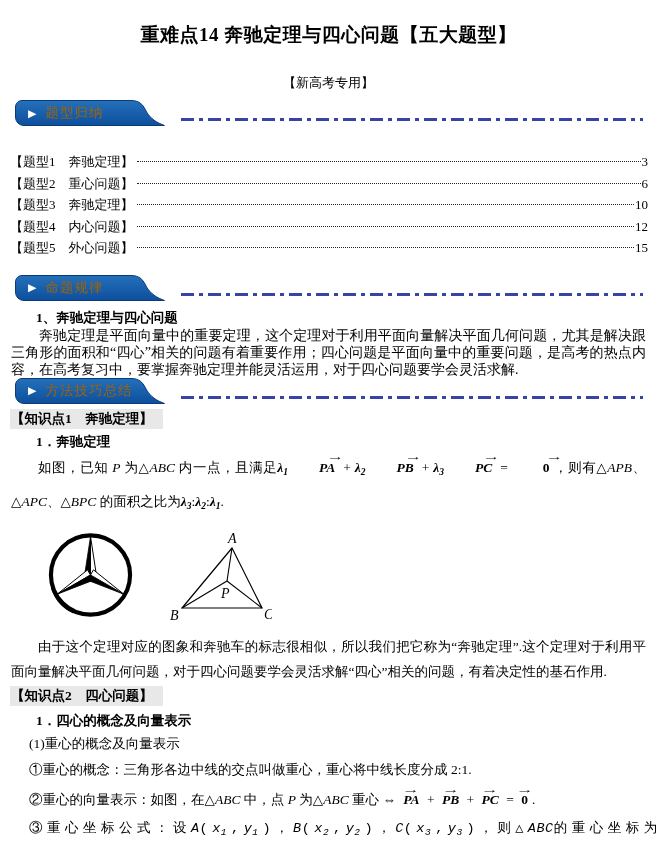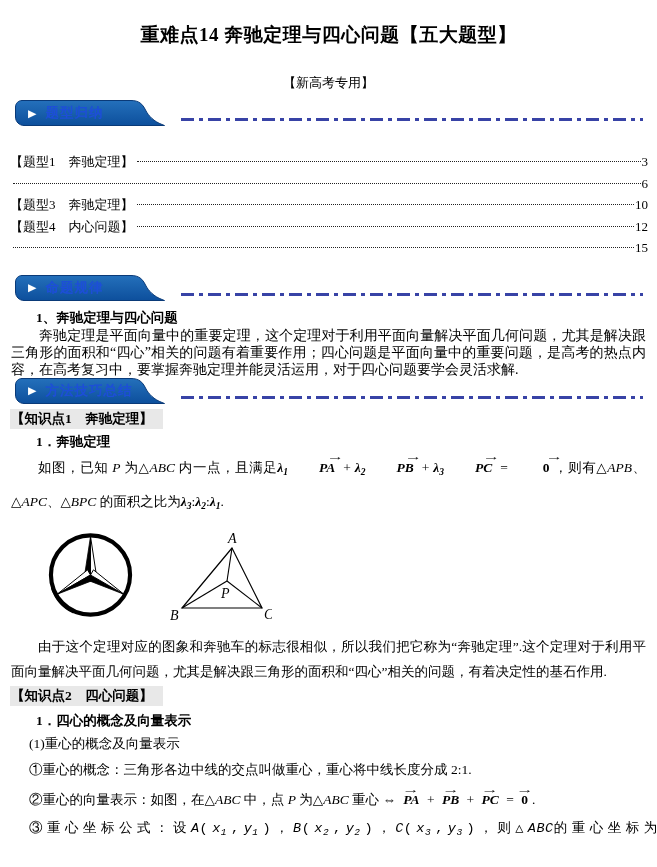--- a/index.html
+++ b/index.html
@@ -42,21 +42,21 @@
     position:absolute; left:0; top:0; width:140px; height:26px;
     display:flex; align-items:center;
     padding-left:13px; gap:9px;
   }
   .play {
     color:#fff; font-size:11px; line-height:1;
     transform:scaleY(0.95);
     font-family:"DejaVu Sans",sans-serif;
   }
   .banner-label {
-    color:#1d4ed8; font-weight:bold; font-size:13.5px;
+    color:#a16207; font-weight:normal; font-size:13.5px;
     font-family:"Liberation Sans","DejaVu Sans",sans-serif;
     letter-spacing:1px; white-space:nowrap;
   }
   .dashline {
     flex:1 1 auto;
     height:3px;
     margin:0 2px 5px 16px;
     background:repeating-linear-gradient(90deg,
       #3843a6 0px, #3843a6 13px,
       transparent 13px, transparent 18px,
@@ -197,34 +197,36 @@
   </div>
 
   
   <div class="toc">
     <div class="toc-row">
       <span class="toc-label">【题型1　奔驰定理】</span>
       <span class="toc-dots"></span>
       <span class="toc-page">3</span>
     </div>
     <div class="toc-row">
+      <span class="toc-label">【题型2　重心问题】</span>
       <span class="toc-dots"></span>
       <span class="toc-page">6</span>
     </div>
     <div class="toc-row">
       <span class="toc-label">【题型3　奔驰定理】</span>
       <span class="toc-dots"></span>
       <span class="toc-page">10</span>
     </div>
     <div class="toc-row">
       <span class="toc-label">【题型4　内心问题】</span>
       <span class="toc-dots"></span>
       <span class="toc-page">12</span>
     </div>
     <div class="toc-row">
+      <span class="toc-label">【题型5　外心问题】</span>
       <span class="toc-dots"></span>
       <span class="toc-page">15</span>
     </div>
   </div>
 
   
   <div class="banner-row row2">
     <div class="banner">
       <svg class="shape" viewBox="0 0 150 26">
         <path d="M7,0.5 L116,0.5 C124,0.5 127.5,4 130.5,10 C133.5,16 139,21.5 147,24.5 L149.5,25.5 L9,25.5 C4.3,25.5 0.5,21.7 0.5,17 L0.5,7 C0.5,3.4 3.4,0.5 7,0.5 Z" fill="url(#bannerGrad)" stroke="#0a3a78" stroke-width="1"></path>
@@ -279,21 +281,21 @@
       <line x1="64" y1="18" x2="59" y2="51" stroke="#000" stroke-width="1.1"></line>
       <line x1="14" y1="78" x2="59" y2="51" stroke="#000" stroke-width="1.1"></line>
       <line x1="94" y1="78" x2="59" y2="51" stroke="#000" stroke-width="1.1"></line>
       <text x="60" y="13" class="fig-label-it">A</text>
       <text x="2" y="90" class="fig-label-it">B</text>
       <text x="96" y="89" class="fig-label-it">C</text>
       <text x="53" y="68" class="fig-label-it">P</text>
     </svg>
   </div>
 
-  <div class="after-para">由于这个定理对应的图象和奔驰车的标志很相似，所以我们把它称为“奔驰定理”.这个定理对于利用平面向量解决平面几何问题，尤其是解决跟三角形的面积和“四心”相关的问题，有着决定性的基石作用.</div>
+  <div class="after-para">由于这个定理对应的图象和奔驰车的标志很相似，所以我们把它称为“奔驰定理”.这个定理对于利用平面向量解决平面几何问题，对于四心问题要学会灵活求解“四心”相关的问题，有着决定性的基石作用.</div>
 
   <div class="kp-header h2">【知识点2　四心问题】</div>
   <div class="kp-sub kp2-sub">1．四心的概念及向量表示</div>
   <div class="item-line">(1)重心的概念及向量表示</div>
   <div class="c1-line">①重心的概念：三角形各边中线的交点叫做重心，重心将中线长度分成 2:1.</div>
   <div class="c2-line"><span>②重心的向量表示：如图，在△</span><span class="it">ABC</span><span> 中，点 </span><span class="it">P</span><span> 为△</span><span class="it">ABC</span><span> 重心 ⇔ </span><span class="vec">PA</span><span> + </span><span class="vec">PB</span><span> + </span><span class="vec">PC</span><span> = </span><span class="vec v0">0</span><span>.</span></div>
   <div class="c3-line"><span>③重心坐标公式：设</span><span class="it">A</span><span>(</span><span class="it">x</span><span class="sub2">1</span><span>,</span><span class="it">y</span><span class="sub2">1</span><span>)</span><span>，</span><span class="it">B</span><span>(</span><span class="it">x</span><span class="sub2">2</span><span>,</span><span class="it">y</span><span class="sub2">2</span><span>)</span><span>，</span><span class="it">C</span><span>(</span><span class="it">x</span><span class="sub2">3</span><span>,</span><span class="it">y</span><span class="sub2">3</span><span>)</span><span>，则△</span><span class="it">ABC</span><span>的重心坐标为</span></div>
 
 </div>
 

